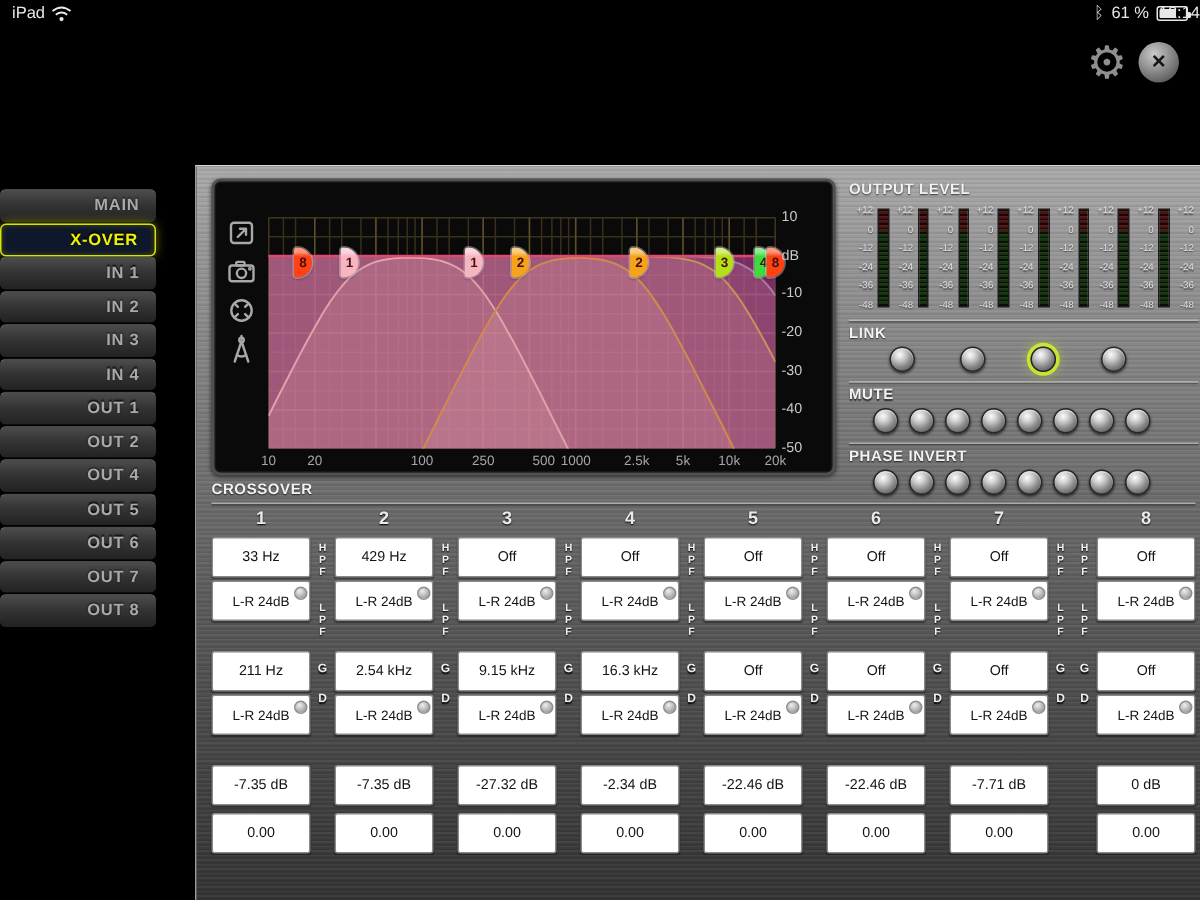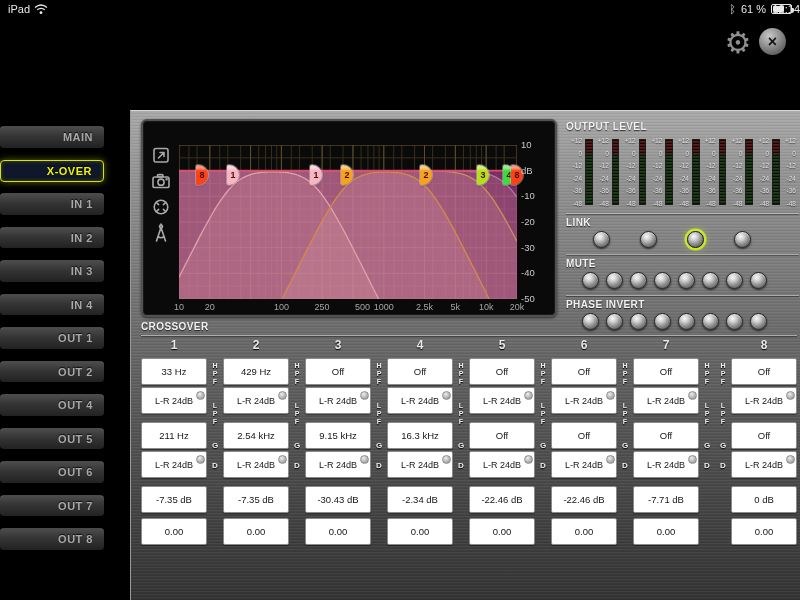--- a/index.html
+++ b/index.html
@@ -17,21 +17,21 @@
   .battery .nub{position:absolute;right:-3px;top:2.5px;width:2px;height:4px;background:#e8e8e8;border-radius:0 1px 1px 0;}
 
   
   .gearbtn{position:absolute;left:722px;top:26px;width:32px;height:34px;color:#8f8f8f;font-size:30px;line-height:34px;text-align:center;text-shadow:0 1px 1px #000;cursor:pointer;}
   .closebtn{position:absolute;left:759px;top:28px;width:27px;height:27px;border-radius:50%;
     background:radial-gradient(circle at 38% 30%,#c9c9c9 0%,#9a9a9a 35%,#616161 75%,#3c3c3c 100%);
     box-shadow:0 1px 2px rgba(0,0,0,.8);display:flex;align-items:center;justify-content:center;
     color:#141414;font-size:16px;font-weight:bold;cursor:pointer;}
 
   
-  .sidebar{position:absolute;left:0;top:126px;width:106px;display:flex;flex-direction:column;gap:11px;}
+  .sidebar{position:absolute;left:0;top:126px;width:106px;display:flex;flex-direction:column;gap:0;}
   .tab{height:22.5px;margin-right:2px;border-radius:4px;
     background:linear-gradient(180deg,#4c4c4c 0%,#343434 45%,#222 100%);
     border-top:1px solid rgba(255,255,255,.18);border-bottom:1px solid #000;
     color:#a9a9a9;font-size:11px;font-weight:bold;letter-spacing:.5px;
     display:flex;align-items:center;justify-content:flex-end;padding-right:11px;cursor:pointer;
     text-shadow:0 -1px 1px rgba(0,0,0,.8);}
   .tab.active{background:#0f172a;border:1.5px solid #dbe400;color:#eef300;
     box-shadow:0 0 7px rgba(220,235,0,.45), inset 0 0 4px rgba(220,235,0,.25);}
 
   
@@ -79,21 +79,21 @@
   .xover .hr2{border-top:1px solid rgba(220,220,220,.6);box-shadow:0 1px 1px rgba(0,0,0,.5);margin:3px 0 2px 0;}
   .xcols{display:flex;}
   .xcol{flex:1;display:flex;}
   .xcol .fields{flex:1;display:flex;flex-direction:column;}
   .xcol.rev{flex-direction:row-reverse;}
   .colnum{height:20px;text-align:center;color:#e9e9e9;font-size:12px;font-weight:bold;text-shadow:0 1px 1px #000;}
   .fbox{height:27px;background:#fff;border:1px solid #8a8a8a;border-radius:2px;color:#141414;
     font-size:9.5px;display:flex;align-items:center;justify-content:center;position:relative;cursor:pointer;
     box-shadow:0 1px 1px rgba(0,0,0,.4);}
   .fbox.freq{margin-bottom:2px;}
-  .fbox.slope{margin-bottom:8px;font-size:9px;}
+  .fbox.slope{margin-bottom:20px;font-size:9px;}
   .fbox.g{margin-bottom:5px;}
   .knob{position:absolute;right:1.5px;top:2.5px;width:9px;height:9px;border-radius:50%;
     background:radial-gradient(circle at 38% 30%,#eee,#b5b5b5 55%,#8a8a8a);border:1px solid #909090;}
   .labs{width:16px;display:flex;flex-direction:column;align-items:center;margin-top:20px;}
   .lab32{height:32px;margin-bottom:8px;display:flex;flex-direction:column;justify-content:center;}
   .lab15{height:15px;display:flex;align-items:center;}
   .lab15.g{margin-bottom:5px;}
   .labs span{display:block;font-size:7px;line-height:1.15;font-weight:bold;color:#f0f0f0;text-shadow:0 1px 1px #000;text-align:center;}
   .lab15 span{font-size:8px;}
 </style>
@@ -508,21 +508,21 @@
                 <div class="knob"></div>
               </div>
               <div class="fbox freq">
                 <span>9.15 kHz</span>
               </div>
               <div class="fbox slope">
                 <span>L-R 24dB</span>
                 <div class="knob"></div>
               </div>
               <div class="fbox g">
-                <span>-30.43 dB</span>
+                <span>-27.32 dB</span>
               </div>
               <div class="fbox d">
                 <span>0.00</span>
               </div>
             </div>
             <div class="labs">
               <div class="lab32">
                 <span>H</span>
                 <span>P</span>
                 <span>F</span>

